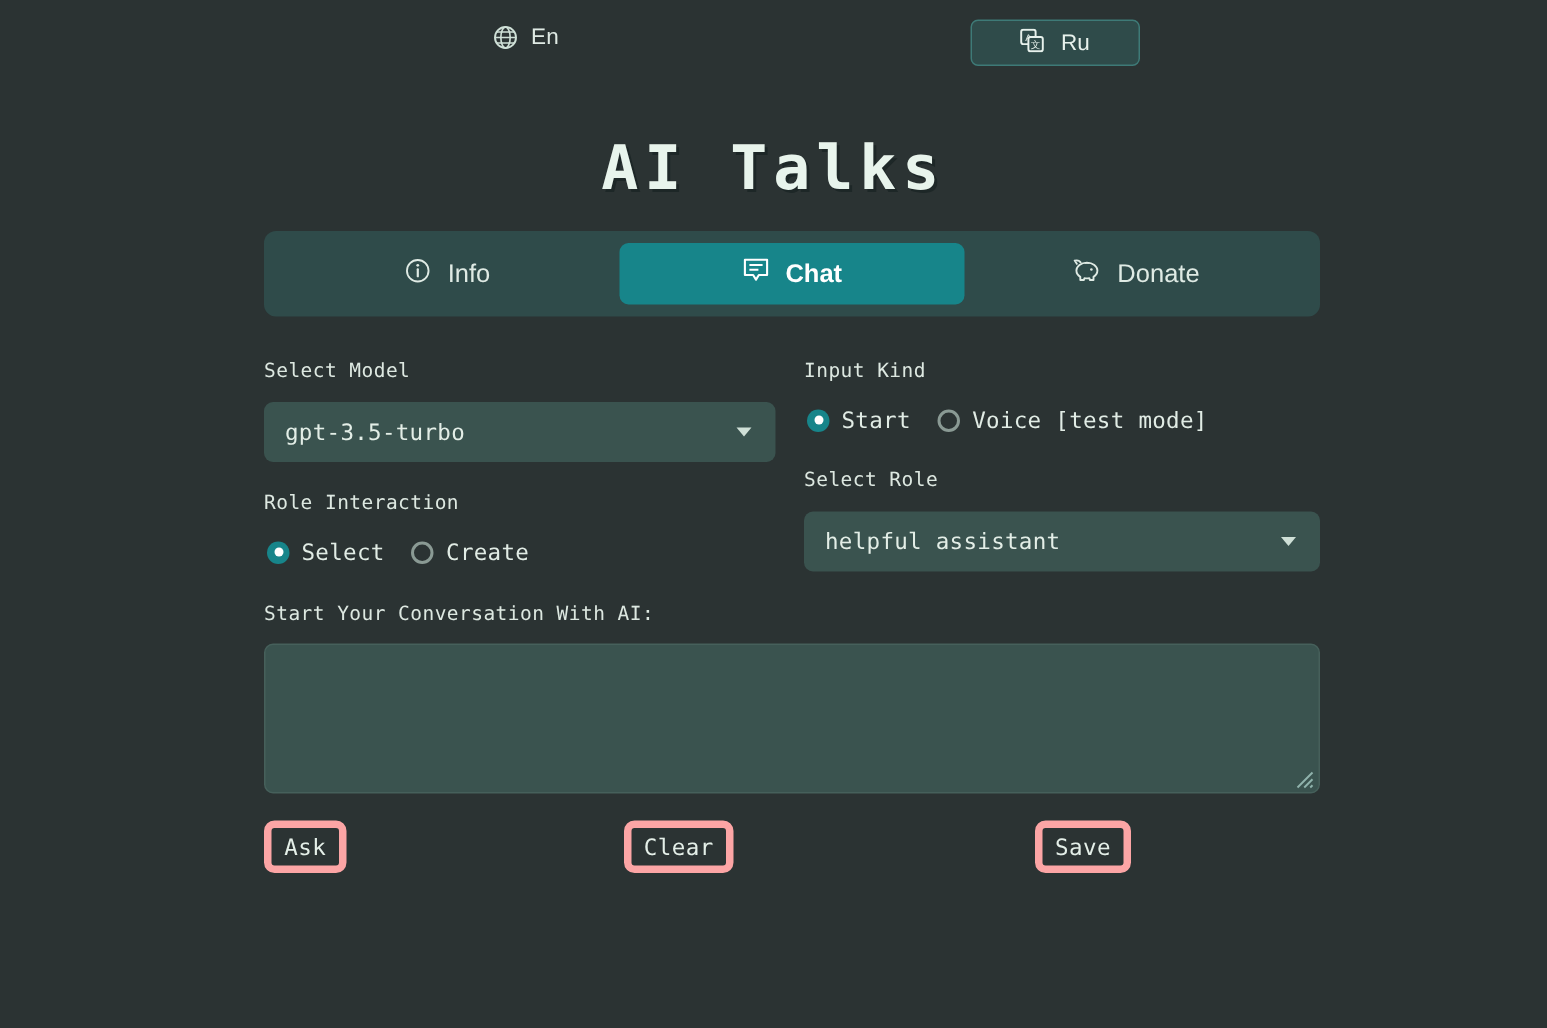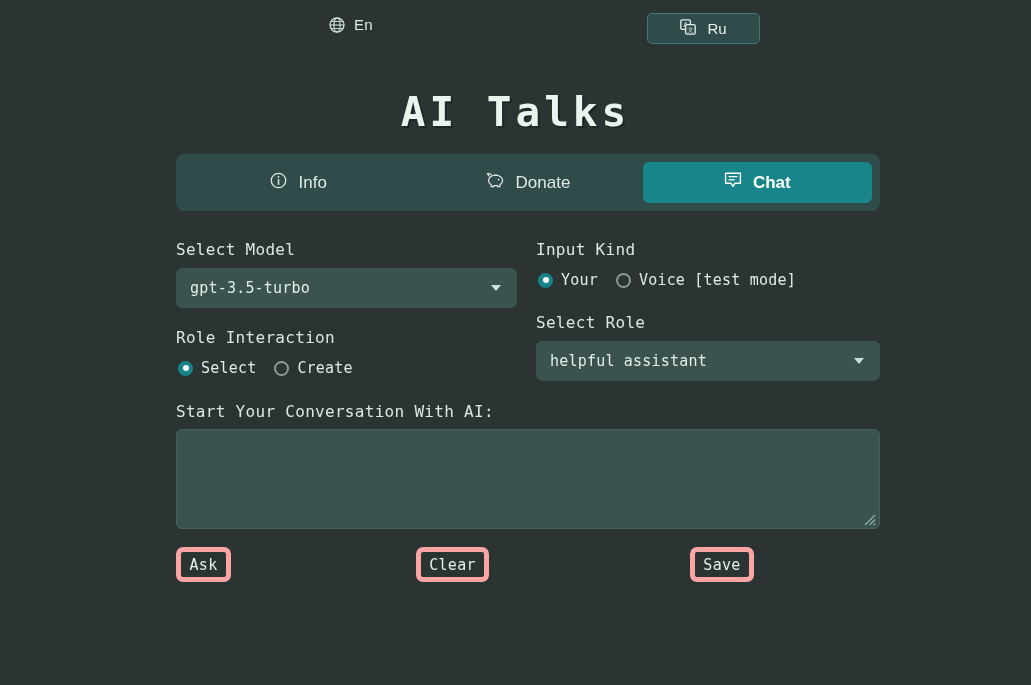--- a/index.html
+++ b/index.html
@@ -107,21 +107,21 @@
   }
   .tab.active {
     background: #17858a;
     color: #ffffff;
     font-weight: bold;
   }
 
   
   .field-label {
     font-family: "DejaVu Sans Mono", monospace;
-    font-size: 16px;
+    font-size: 13px;
     color: #dde8e1;
     letter-spacing: .3px;
   }
   .col-left  { position: absolute; left: 176px; }
   .col-right { position: absolute; left: 536px; }
 
   .lbl-select-model    { top: 240px; }
   .lbl-input-kind      { top: 240px; text-align: center; }
   .lbl-role-inter      { top: 328px; }
   .lbl-select-role     { top: 313px; }
@@ -288,56 +288,56 @@
     <span>
       <svg width="17" height="17" viewBox="0 0 17 17">
         <circle cx="8.5" cy="8.5" r="7.2" fill="none" stroke="#dfeae4" stroke-width="1.25"></circle>
         <circle cx="8.5" cy="4.9" r="0.95" fill="#dfeae4"></circle>
         <rect x="7.8" y="6.9" width="1.45" height="6" rx="0.6" fill="#dfeae4"></rect>
       </svg>
     </span>
     <span>Info</span>
   </div>
 
+  <div class="tab active">
+    <span>
+      <svg width="18" height="18" viewBox="0 0 18 18">
+        <path d="M1.6 2.2h14.8v10.1H10.9L9 15.4l-1.9-3.1H1.6z" fill="none" stroke="#ffffff" stroke-width="1.4" stroke-linejoin="round"></path>
+        <line x1="4.6" y1="5.6" x2="13.4" y2="5.6" stroke="#ffffff" stroke-width="1.3"></line>
+        <line x1="4.6" y1="8.8" x2="10.6" y2="8.8" stroke="#ffffff" stroke-width="1.3"></line>
+      </svg>
+    </span>
+    <span>Chat</span>
+  </div>
+
   <div class="tab">
     <span>
       <svg width="19" height="17" viewBox="0 0 19 17">
         <path d="M3.2 4.3 1.4 1.7c2.1-.5 3.6.3 4.3 1.6" fill="none" stroke="#dfeae4" stroke-width="1.2" stroke-linejoin="round"></path>
         <path d="M9.6 3.1c3.9 0 7 2.4 7 5.3 0 1.7-1 3.2-2.6 4.2v2.1h-2.3l-.5-1.3c-.5.1-1.1.2-1.6.2s-1.1-.1-1.6-.2l-.5 1.3H5.2v-2.1C3.6 11.6 2.6 10.1 2.6 8.4c0-2.9 3.1-5.3 7-5.3z" fill="none" stroke="#dfeae4" stroke-width="1.25" stroke-linejoin="round"></path>
         <circle cx="12.6" cy="7.6" r="0.85" fill="#dfeae4"></circle>
         <line x1="8.2" y1="3.2" x2="11.2" y2="3.2" stroke="#dfeae4" stroke-width="1.1"></line>
       </svg>
     </span>
     <span>Donate</span>
   </div>
 
-  <div class="tab active">
-    <span>
-      <svg width="18" height="18" viewBox="0 0 18 18">
-        <path d="M1.6 2.2h14.8v10.1H10.9L9 15.4l-1.9-3.1H1.6z" fill="none" stroke="#ffffff" stroke-width="1.4" stroke-linejoin="round"></path>
-        <line x1="4.6" y1="5.6" x2="13.4" y2="5.6" stroke="#ffffff" stroke-width="1.3"></line>
-        <line x1="4.6" y1="8.8" x2="10.6" y2="8.8" stroke="#ffffff" stroke-width="1.3"></line>
-      </svg>
-    </span>
-    <span>Chat</span>
-  </div>
-
 </div>
 
 <div class="field-label col-left lbl-select-model">Select Model</div>
 <div class="select-box sel-model">
   <span class="value">gpt-3.5-turbo</span>
   <span class="caret"></span>
 </div>
 
 <div class="field-label col-right lbl-input-kind">Input Kind</div>
 <div class="radio-group rg-input-kind">
   <div class="radio-opt">
     <span class="radio-dot on"></span>
-    <span class="rlabel">Your</span>
+    <span class="rlabel">Start</span>
   </div>
   <div class="radio-opt">
     <span class="radio-dot"></span>
     <span class="rlabel">Voice [test mode]</span>
   </div>
 </div>
 
 <div class="field-label col-left lbl-role-inter">Role Interaction</div>
 <div class="radio-group rg-role">
   <div class="radio-opt">

